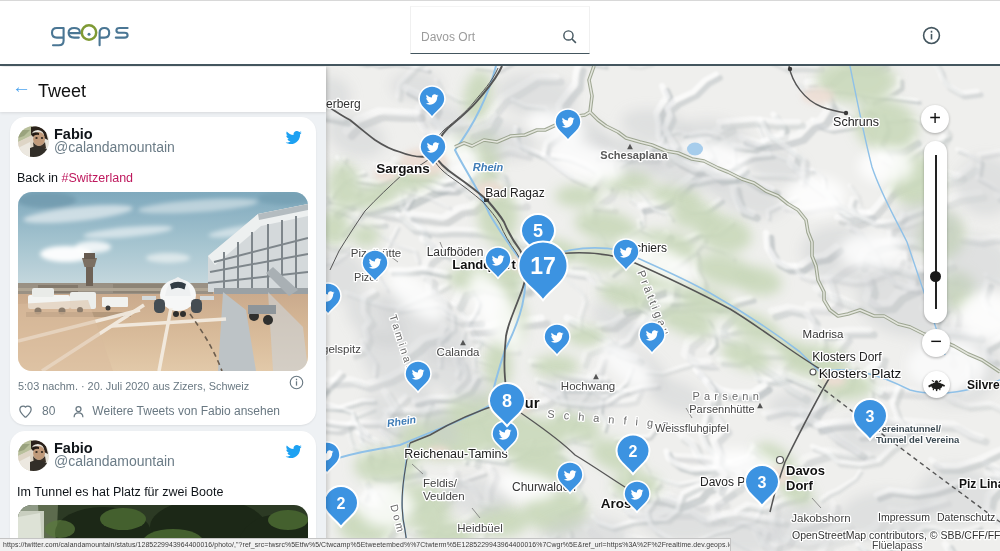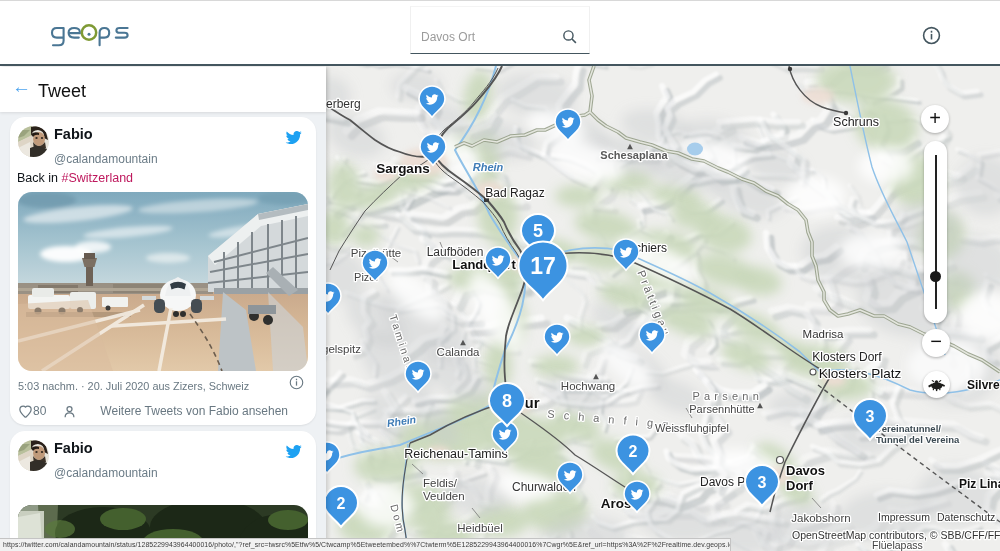--- a/index.html
+++ b/index.html
@@ -14,21 +14,21 @@
 
 #sidebar{position:absolute;left:0;top:67px;width:326px;height:484px;background:#eef1f4;z-index:20;box-shadow:2px 0 4px rgba(0,0,0,.15)}
 #tweethead{position:absolute;left:0;top:0;width:326px;height:45px;background:#fff;box-shadow:0 1px 3px rgba(0,0,0,.1)}
 #tweethead .arr{position:absolute;left:12px;top:9px;color:#4ba3ee;font-size:19px}
 #tweethead .tt{position:absolute;left:38px;top:14px;font-size:18px;color:#111}
 .card{position:absolute;left:10px;width:306px;background:#fff;border-radius:15px;box-shadow:0 1px 2px rgba(0,0,0,.08)}
 #card1{top:50px;height:308px}
 #card2{top:364px;height:180px}
 .avatar{position:absolute;left:8px;top:9px;width:31px;height:31px;border-radius:50%;overflow:hidden}
 .uname{position:absolute;left:44px;top:9px;font-size:14.5px;font-weight:bold;color:#0f1419}
-.uhandle{position:absolute;left:44px;top:35px;font-size:12px;color:#6b7c87}
+.uhandle{position:absolute;left:44px;top:22px;font-size:14px;color:#6b7c87}
 .bird{position:absolute;right:14px;top:12px}
 .ttext{position:absolute;left:7px;top:54px;font-size:12.5px;color:#0f1419}
 .ttext a{color:#be185d;text-decoration:none}
 .tphoto{position:absolute;left:8px;top:75px;width:290px;height:179px;border-radius:14px;overflow:hidden}
 #card1 .tstamp{position:absolute;left:8px;top:263px;font-size:10.9px;color:#697882}
 #card1 .tinfo{position:absolute;right:12px;top:258px}
 #card1 .acts{position:absolute;left:8px;top:287px;font-size:12px;color:#697882;white-space:nowrap}
 
 #statusbar{position:absolute;left:0;top:538px;width:731px;height:13px;background:#f1f1f1;border:1px solid #c4c4c4;border-left:none;border-bottom:none;z-index:40;font-size:6.9px;color:#3a3a3a;white-space:nowrap;overflow:hidden;line-height:12px;padding-left:3px;letter-spacing:0.1px}
 
@@ -977,24 +977,24 @@
 <path d="M0,112 L70,108 L95,179 L0,179 Z" fill="#d9bc9e" opacity="0.5"></path>
 </svg></div>
       <div class="tstamp">5:03 nachm. · 20. Juli 2020 aus Zizers, Schweiz</div>
       <div class="tinfo"><svg width="15" height="15" viewBox="0 0 24 24">
             <circle cx="12" cy="12" r="10" fill="none" stroke="#697882" stroke-width="1.8"></circle>
             <rect x="11" y="10" width="2" height="7" fill="#697882"></rect>
             <rect x="11" y="6" width="2" height="2.4" fill="#697882"></rect>
           </svg></div>
       <div class="acts"><svg width="15" height="15" viewBox="0 0 24 24" style="vertical-align:-3px">
             <path d="M12 21.1c-.3 0-.6-.1-.8-.3C10 19.7 3 13.4 3 8.8 3 5.6 5.4 3.2 8.4 3.2c1.4 0 2.7.7 3.6 1.8.9-1.1 2.2-1.8 3.6-1.8 3 0 5.4 2.4 5.4 5.6 0 4.6-7 10.9-8.2 12-.2.2-.5.3-.8.3z" fill="none" stroke="#697882" stroke-width="2"></path>
-          </svg><span style="margin-left:0;vertical-align:1px">80</span><span style="margin-left:16px"><svg width="15" height="15" viewBox="0 0 24 24" style="vertical-align:-3px">
+          </svg><span style="margin-left:9px;vertical-align:1px">80</span><span style="margin-left:16px"><svg width="15" height="15" viewBox="0 0 24 24" style="vertical-align:-3px">
               <circle cx="12" cy="8" r="4" fill="none" stroke="#697882" stroke-width="2"></circle>
               <path d="M5,21 C5,15 9,14 12,14 C15,14 19,15 19,21" fill="none" stroke="#697882" stroke-width="2"></path>
-            </svg></span><span style="margin-left:23px;vertical-align:1px">Weitere Tweets von Fabio ansehen</span></div>
+            </svg></span><span style="margin-left:6px;vertical-align:1px">Weitere Tweets von Fabio ansehen</span></div>
     </div>
     <div class="card" id="card2">
       <div class="avatar"><svg width="31" height="31" viewBox="0 0 31 31">
 <rect width="31" height="31" fill="#e6e3da"></rect>
 <path d="M0,0 H14 V10 L0,16 Z" fill="#b9c09c"></path>
 <path d="M0,4 H12 L6,10 L0,12 Z" fill="#9aa37e"></path>
 <path d="M0,16 L14,9 L18,31 L0,31 Z" fill="#ded5c6"></path>
 <path d="M0,22 L12,16 L14,31 L0,31 Z" fill="#ece8e0"></path>
 <path d="M13,1 Q22,-2 28,6 L30,14 L26,12 Q27,5 20,4 Q14,4 13,10 Z" fill="#2b221b"></path>
 <ellipse cx="21" cy="13" rx="6" ry="7" fill="#c09a7a"></ellipse>
@@ -1002,20 +1002,21 @@
 <path d="M12,22 Q20,18 29,23 L31,31 L12,31 Z" fill="#322e28"></path>
 <path d="M13,8 Q17,5 21,7 L21,9 Q17,8 15,11 Z" fill="#241c15"></path>
 <ellipse cx="18.5" cy="12" rx="1.2" ry="0.9" fill="#342a20"></ellipse>
 <ellipse cx="24" cy="12" rx="1.2" ry="0.9" fill="#342a20"></ellipse>
 </svg></div>
       <div class="uname">Fabio</div>
         <div class="uhandle">@calandamountain</div>
       <div class="bird"><svg width="17" height="17" viewBox="0 0 24 24">
             <path d="M23.643 4.937c-.835.37-1.732.62-2.675.733.962-.576 1.7-1.49 2.048-2.578-.9.534-1.897.922-2.958 1.13-.85-.904-2.06-1.47-3.4-1.47-2.572 0-4.658 2.086-4.658 4.66 0 .364.042.718.12 1.06-3.873-.195-7.304-2.05-9.602-4.868-.4.69-.63 1.49-.63 2.342 0 1.616.823 3.043 2.072 3.878-.764-.025-1.482-.234-2.11-.583v.06c0 2.257 1.605 4.14 3.737 4.568-.392.106-.803.162-1.227.162-.3 0-.593-.028-.877-.082.593 1.85 2.313 3.198 4.352 3.234-1.595 1.25-3.604 1.995-5.786 1.995-.376 0-.747-.022-1.112-.065 2.062 1.323 4.51 2.093 7.14 2.093 8.57 0 13.255-7.098 13.255-13.254 0-.2-.005-.402-.014-.602.91-.658 1.7-1.477 2.323-2.41z" fill="#1da1f2"></path>
           </svg></div>
+      <div class="ttext">Im Tunnel es hat Platz für zwei Boote</div>
       <div class="tphoto" style="top:74px;height:98px"><svg width="290" height="100" viewBox="0 0 290 100" preserveAspectRatio="none">
 <rect width="290" height="100" fill="#2c3a24"></rect>
 <rect x="0" y="0" width="36" height="100" fill="#8f9a86"></rect>
 <path d="M20,0 L40,0 L36,100 L26,100 Z" fill="#5d6b4e"></path>
 <g fill="#1c2817">
               <ellipse cx="85" cy="28" rx="48" ry="26"></ellipse>
               <ellipse cx="190" cy="22" rx="58" ry="28"></ellipse>
               <ellipse cx="262" cy="42" rx="42" ry="33"></ellipse>
               <ellipse cx="138" cy="68" rx="52" ry="28"></ellipse>
               <ellipse cx="230" cy="85" rx="45" ry="22"></ellipse>

